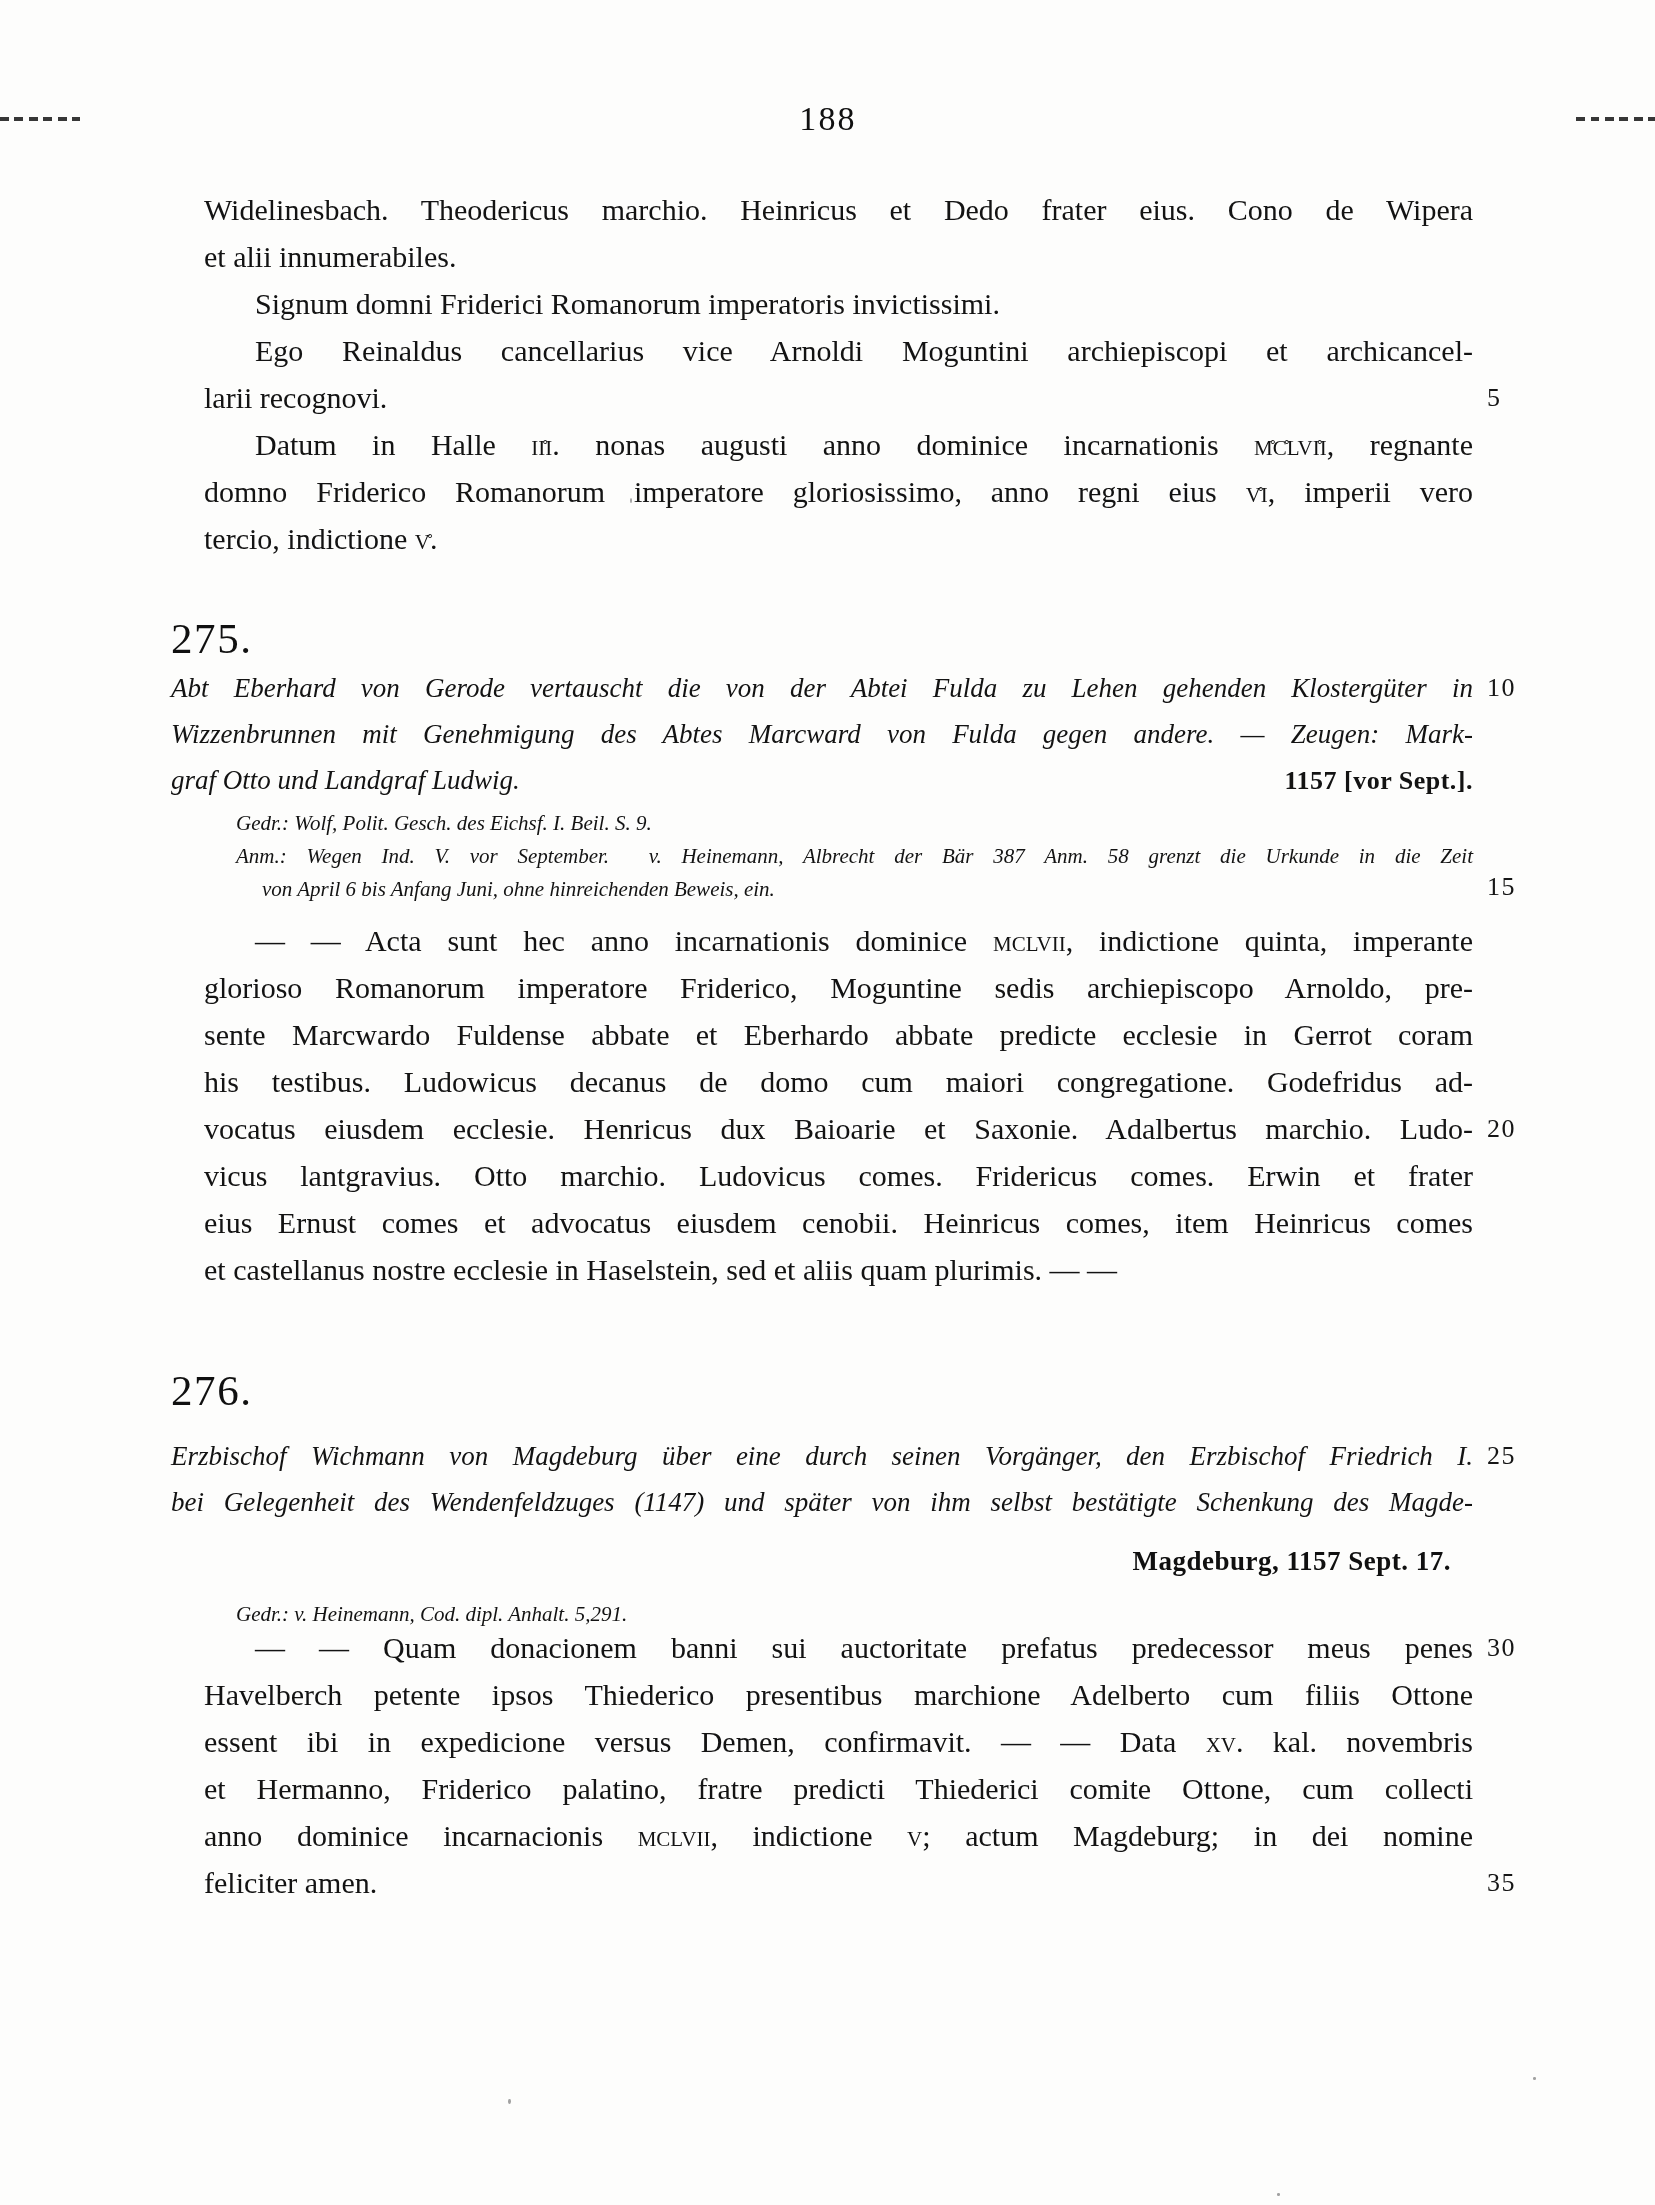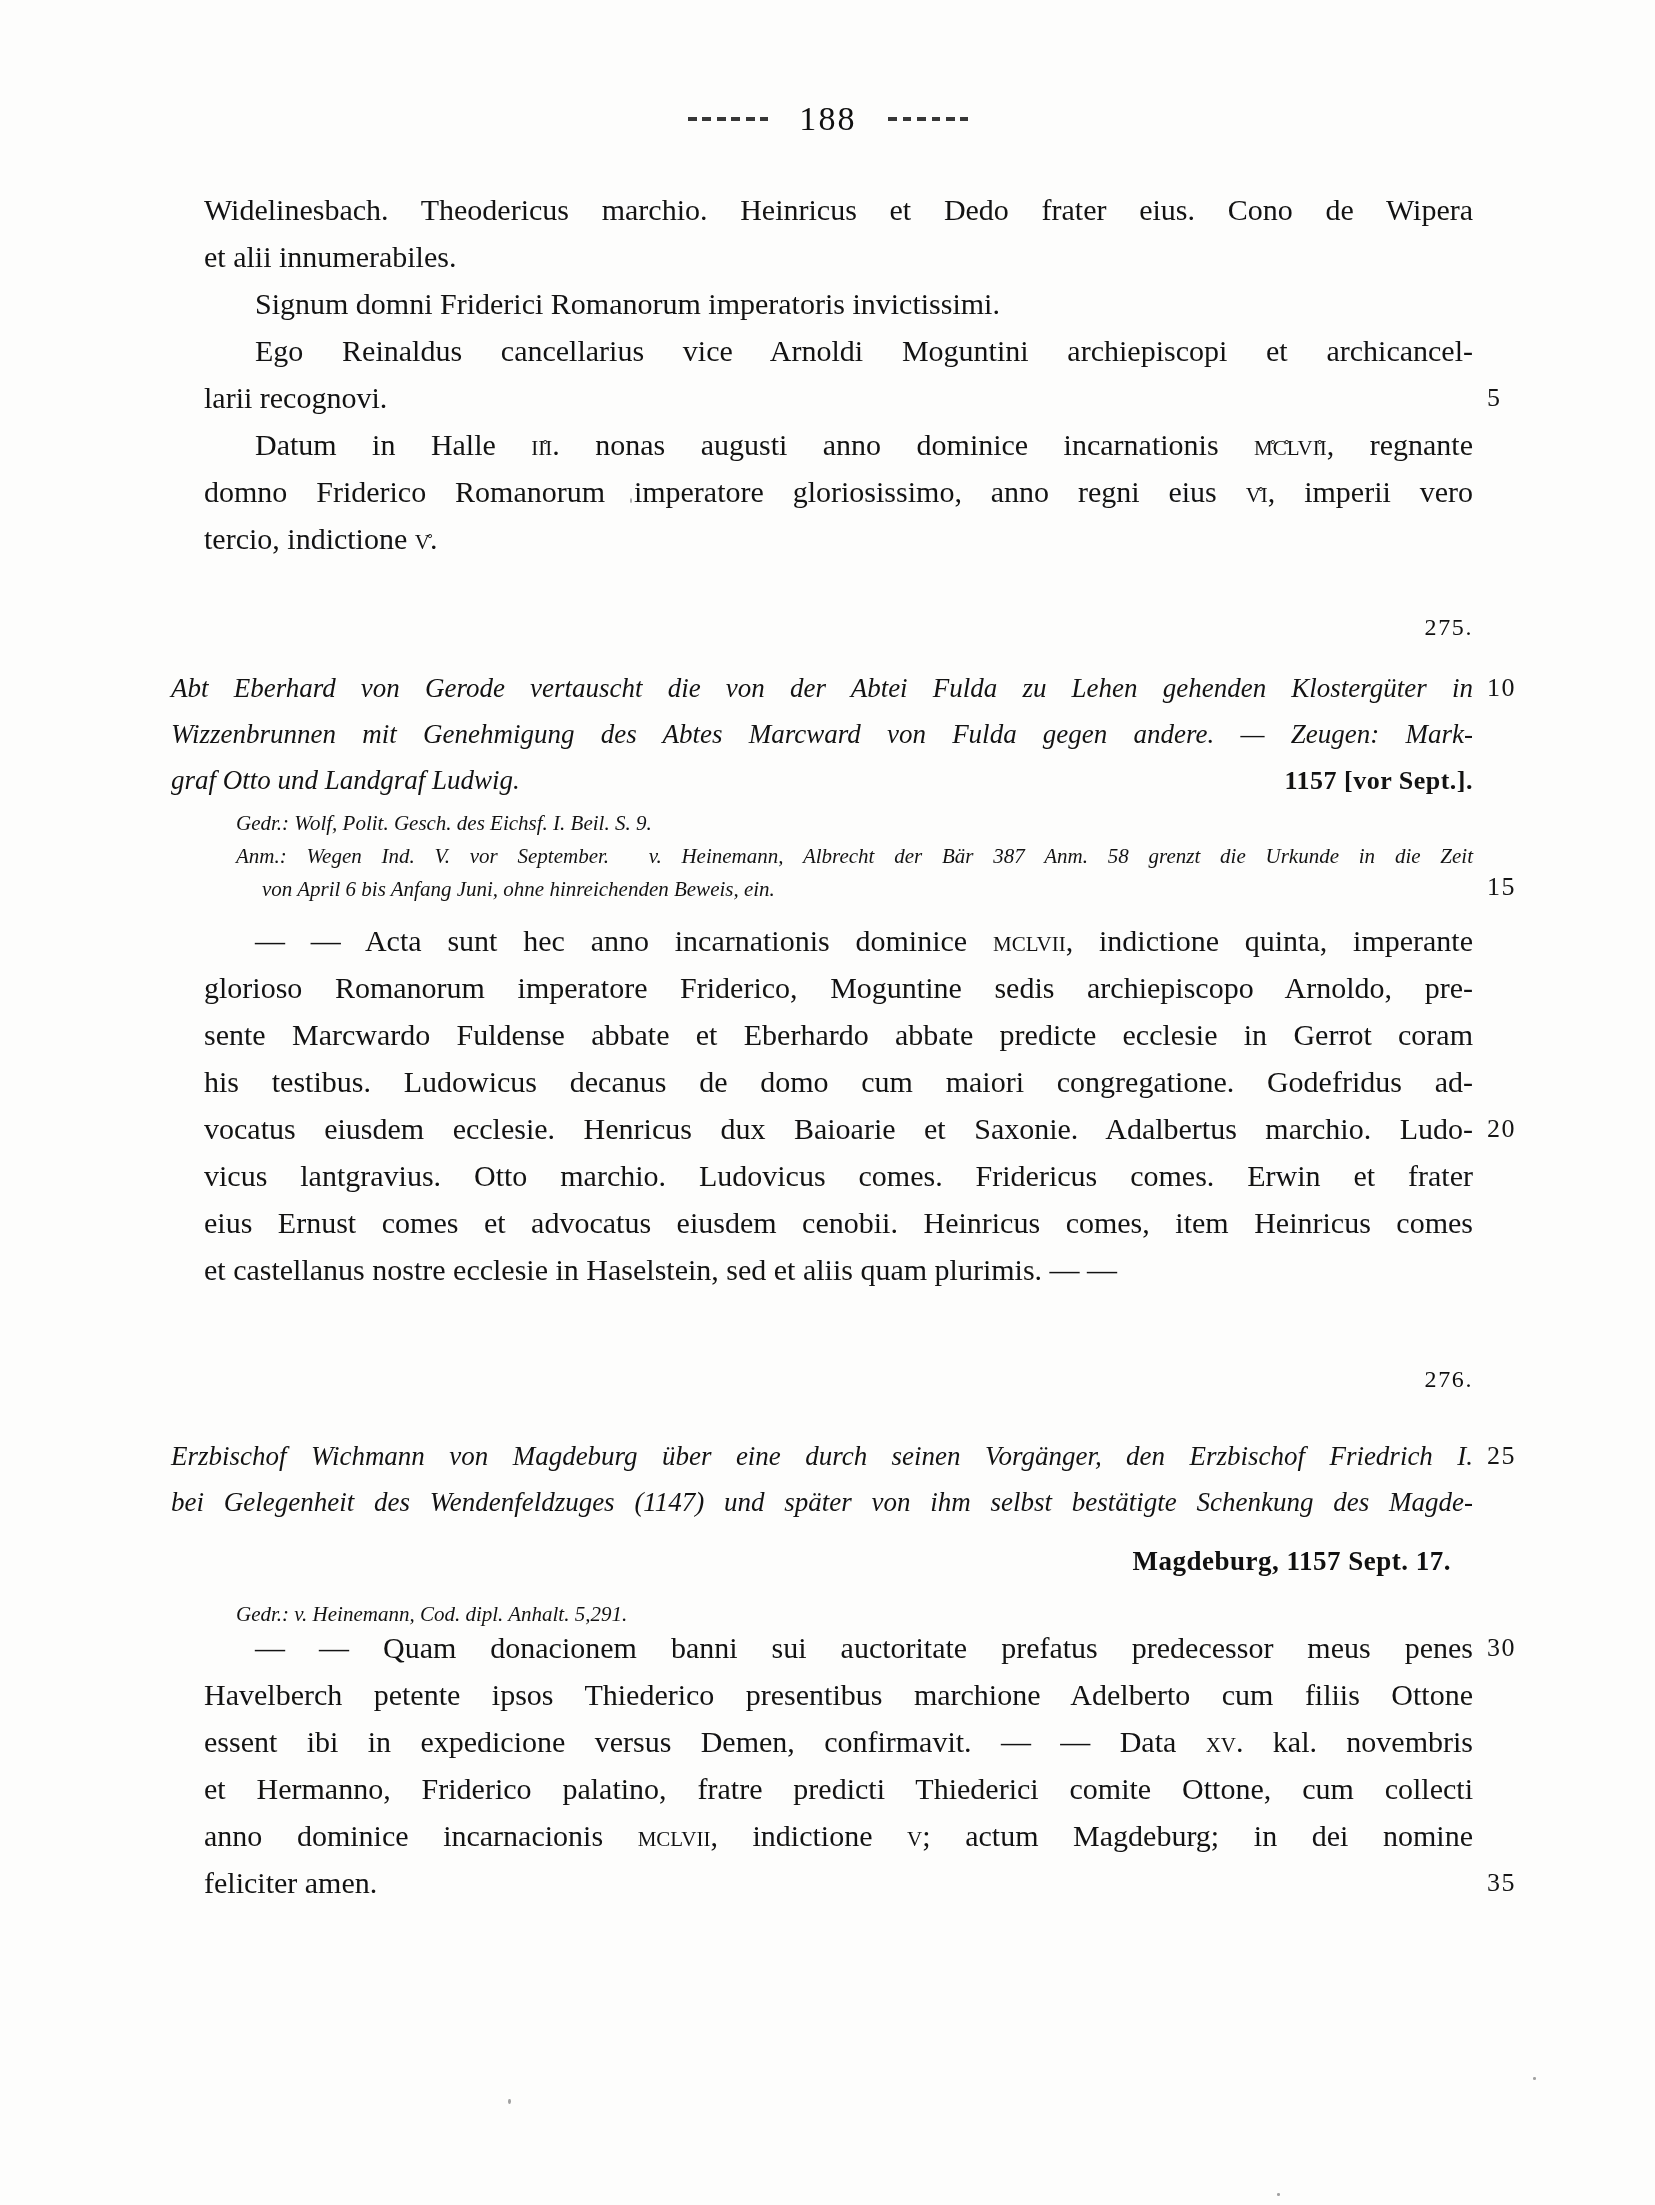--- a/index.html
+++ b/index.html
@@ -6,21 +6,21 @@
   .page{
     position:relative;
     width:1656px;height:2205px;
     background:#fdfdfc;
     font-family:"Liberation Serif", serif;
     color:#131313;
     overflow:hidden;
   }
   .pagehead{
     position:absolute;top:100px;left:0;width:1656px;
-    display:flex;justify-content:center;align-items:center;gap:31px;
+    display:flex;justify-content:space-between;align-items:center;gap:31px;
   }
   .pagenum{font-size:34px;letter-spacing:2.1px;color:#101010;}
   .dash{
     width:80px;height:3.2px;opacity:.88;
     background:repeating-linear-gradient(90deg,#1c1c1c 0 8.6px,transparent 8.6px 14.5px);
   }
   .col{position:absolute;left:171px;width:1302px;}
   .line{position:relative;white-space:normal;}
   .bodytext .line{font-size:30px;line-height:47px;height:47px;margin-left:33px;}
   .just{text-align:justify;text-align-last:justify;-moz-text-align-last:justify;}
@@ -29,21 +29,21 @@
   .refs .line{font-size:21px;line-height:33px;height:33px;font-style:italic;padding-left:65px;}
   .refs .line.i2{padding-left:91px;}
   .lineno{
     position:absolute;left:calc(100% + 14px);top:0;
     font-size:26px;font-style:normal;font-weight:normal;
     letter-spacing:1.6px;text-indent:0;color:#161616;
   }
   .refs .lineno{top:-3.2px;}
   .heading{
     position:absolute;left:171px;width:1302px;
-    text-align:right;font-size:24px;letter-spacing:1.6px;color:#101010;
+    text-align:left;font-size:43px;letter-spacing:1.6px;color:#101010;
   }
   .dateR{
     position:absolute;right:0;top:1.1px;
     font-style:normal;font-weight:bold;font-size:26px;letter-spacing:0.5px;
   }
   .date-line{
     position:absolute;left:171px;width:1280px;
     text-align:right;font-weight:bold;font-size:27px;letter-spacing:0.5px;color:#101010;
   }
   .sc{font-variant:small-caps;}

